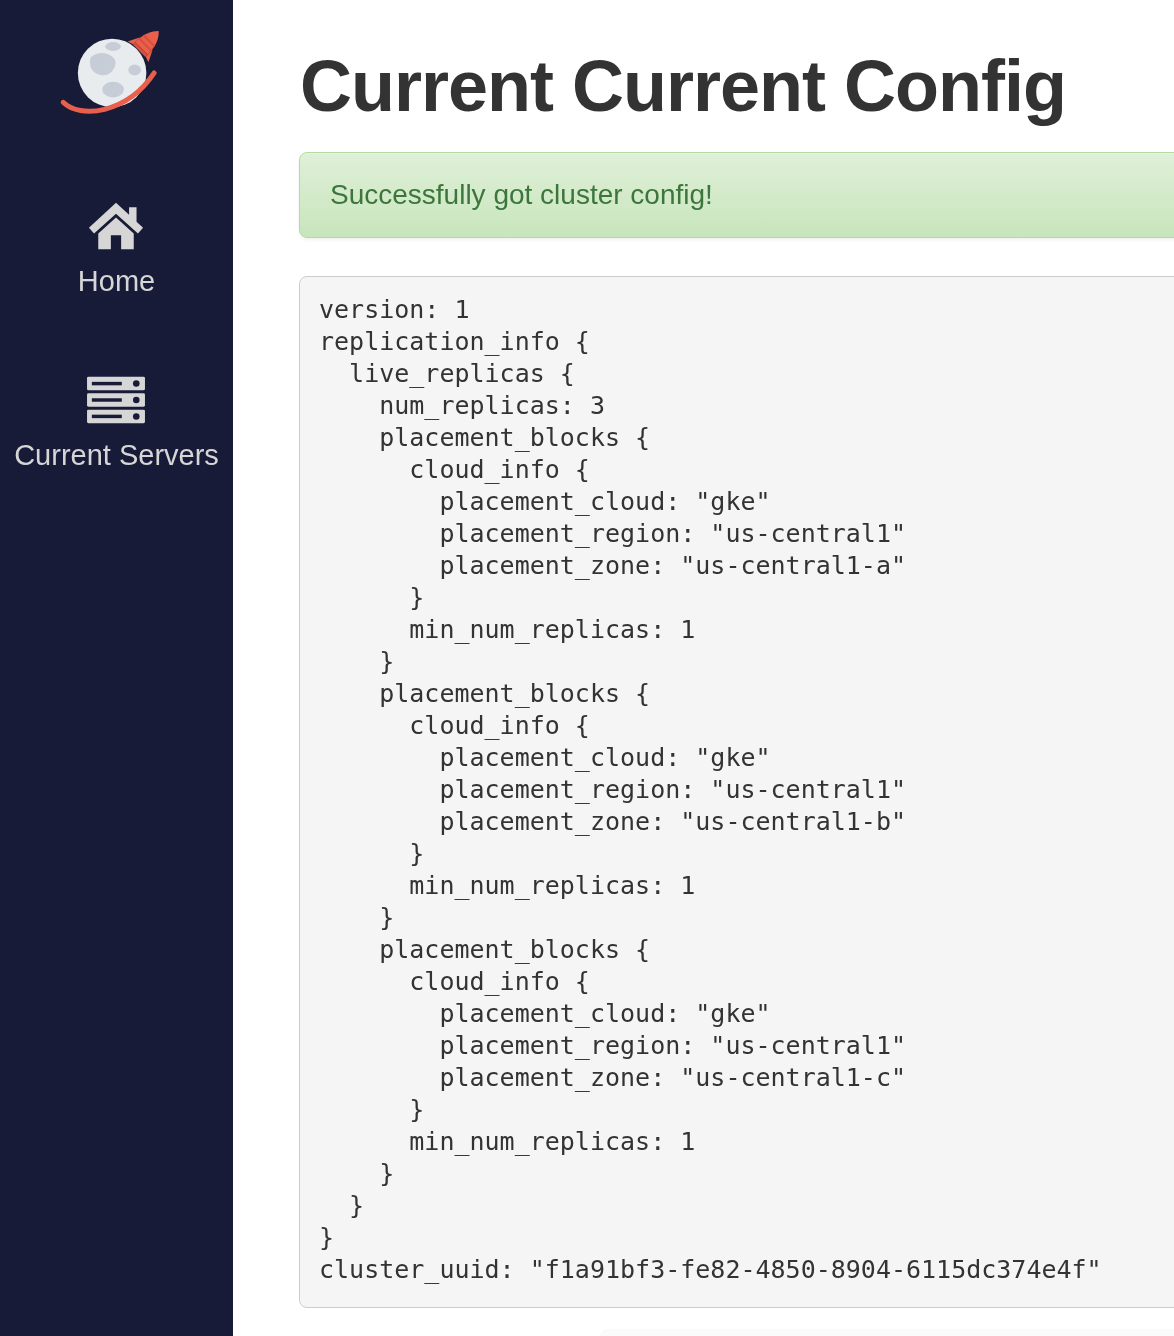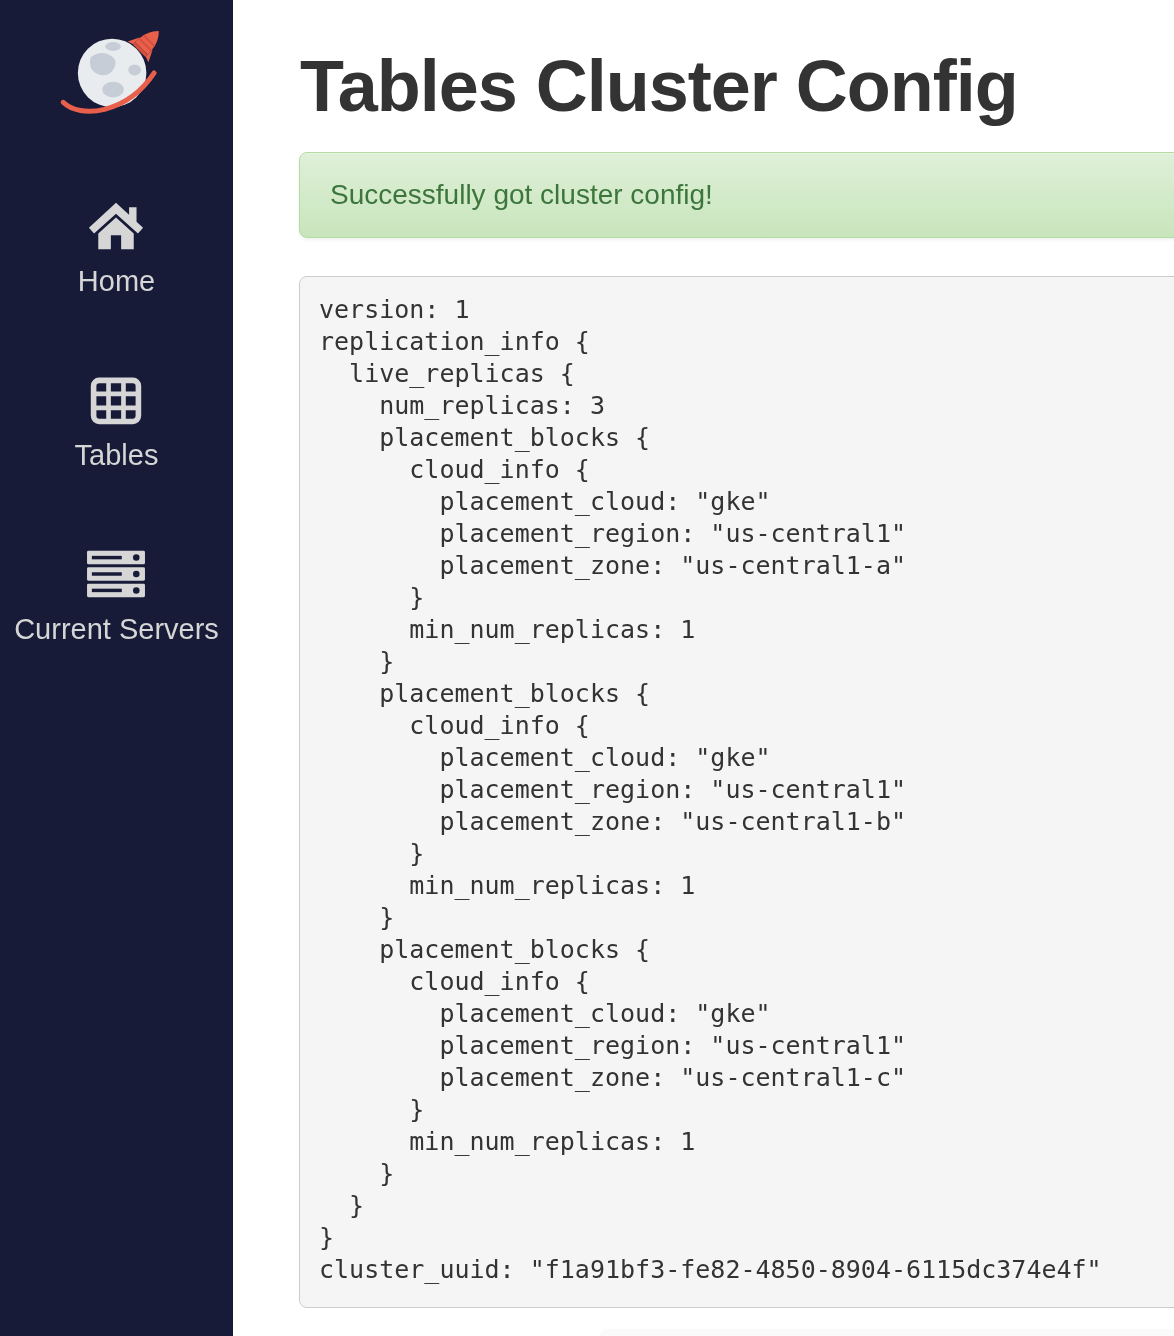--- a/index.html
+++ b/index.html
@@ -123,32 +123,20 @@
     <a class="nav-item">
       <span class="icon">
         <svg width="56" height="56" viewBox="0 0 60 60">
           <path d="M30,5 L44,18 L44,10 L52,10 L52,25.5 L59,32 L53.5,38 L30,17 L6.5,38 L1,32 Z" fill="#d6d6d6"></path>
           <path d="M11,38 L30,21 L49,38 L49,55 L35.5,55 L35.5,40 L24.5,40 L24.5,55 L11,55 Z" fill="#d6d6d6"></path>
         </svg>
       </span>
       <span class="nav-label">Home</span>
     </a>
 
-    <a class="nav-item">
-      <span class="icon">
-        <svg width="56" height="56" viewBox="0 0 60 60">
-          <rect x="6" y="9" width="48" height="44" rx="6" fill="none" stroke="#d6d6d6" stroke-width="6"></rect>
-          <line x1="22" y1="9" x2="22" y2="53" stroke="#d6d6d6" stroke-width="5"></line>
-          <line x1="38" y1="9" x2="38" y2="53" stroke="#d6d6d6" stroke-width="5"></line>
-          <line x1="6" y1="23.5" x2="54" y2="23.5" stroke="#d6d6d6" stroke-width="5"></line>
-          <line x1="6" y1="38.5" x2="54" y2="38.5" stroke="#d6d6d6" stroke-width="5"></line>
-        </svg>
-      </span>
-      <span class="nav-label">Tables</span>
-    </a>
 
     <a class="nav-item">
       <span class="icon">
         <svg width="60" height="56" viewBox="0 0 62 58">
           <g>
             <rect x="1" y="5" width="60" height="14" rx="1.5" fill="#d6d6d6"></rect>
             <rect x="6" y="10.2" width="31" height="3.6" fill="#171b38"></rect>
             <circle cx="52" cy="12" r="3.4" fill="#171b38"></circle>
           </g>
           <g>
@@ -164,21 +152,21 @@
         </svg>
       </span>
       <span class="nav-label">Current Servers</span>
     </a>
 
 
   </nav>
 </aside>
 
 <main class="main">
-  <h1 class="page-title">Tables Cluster Config</h1>
+  <h1 class="page-title">Current Current Config</h1>
 
   <div class="alert-success">
     <span>Successfully got cluster config!</span>
   </div>
 
   <pre class="config-block">version: 1
 replication_info {
   live_replicas {
     num_replicas: 3
     placement_blocks {

